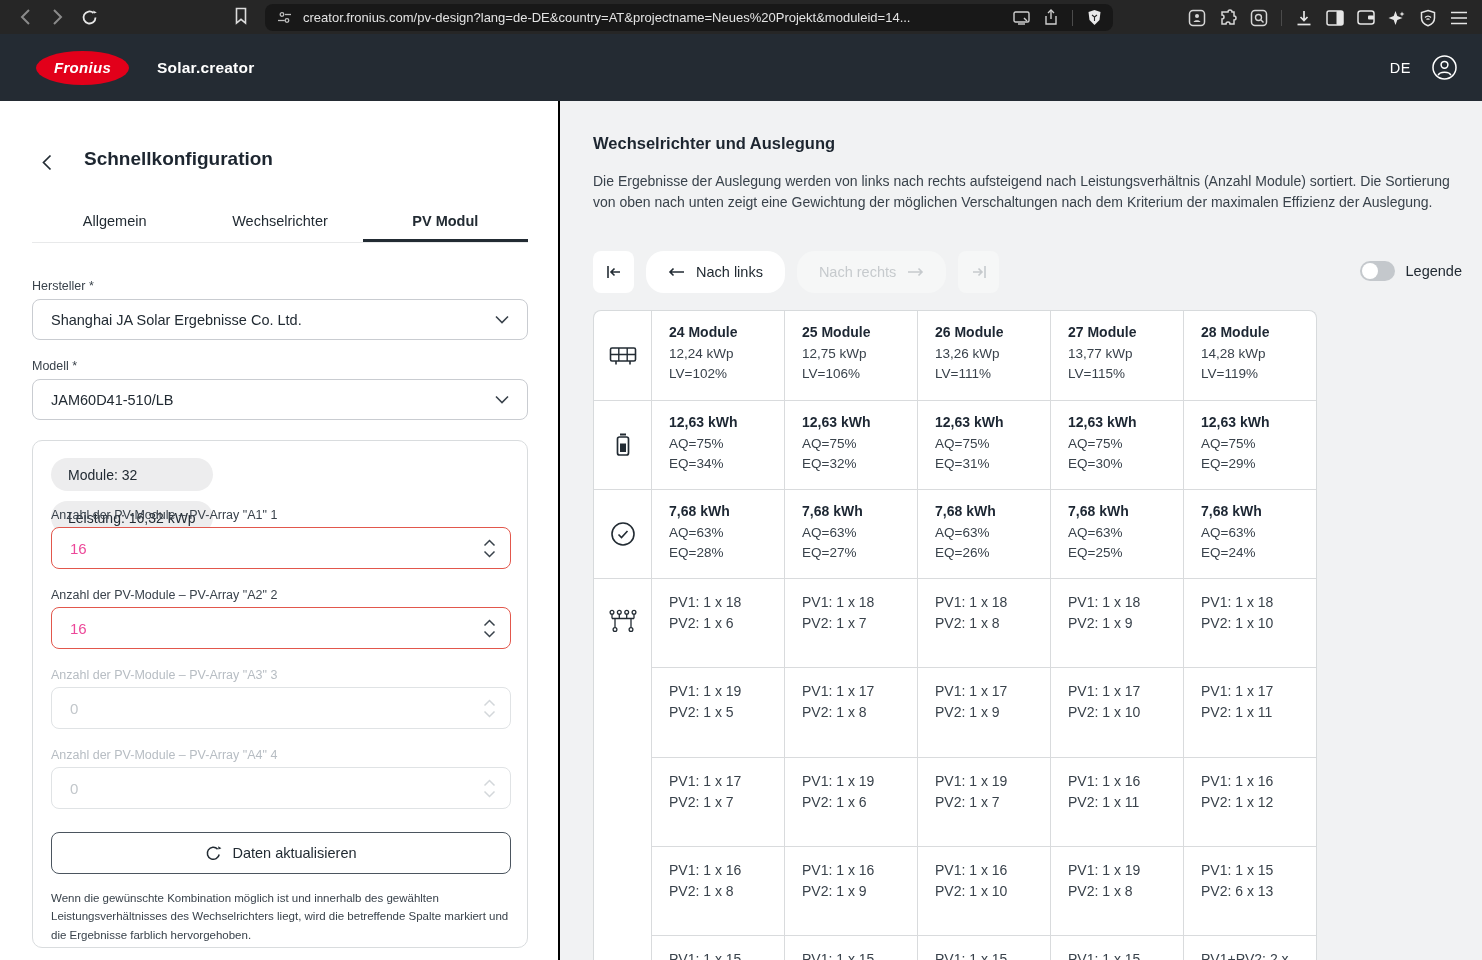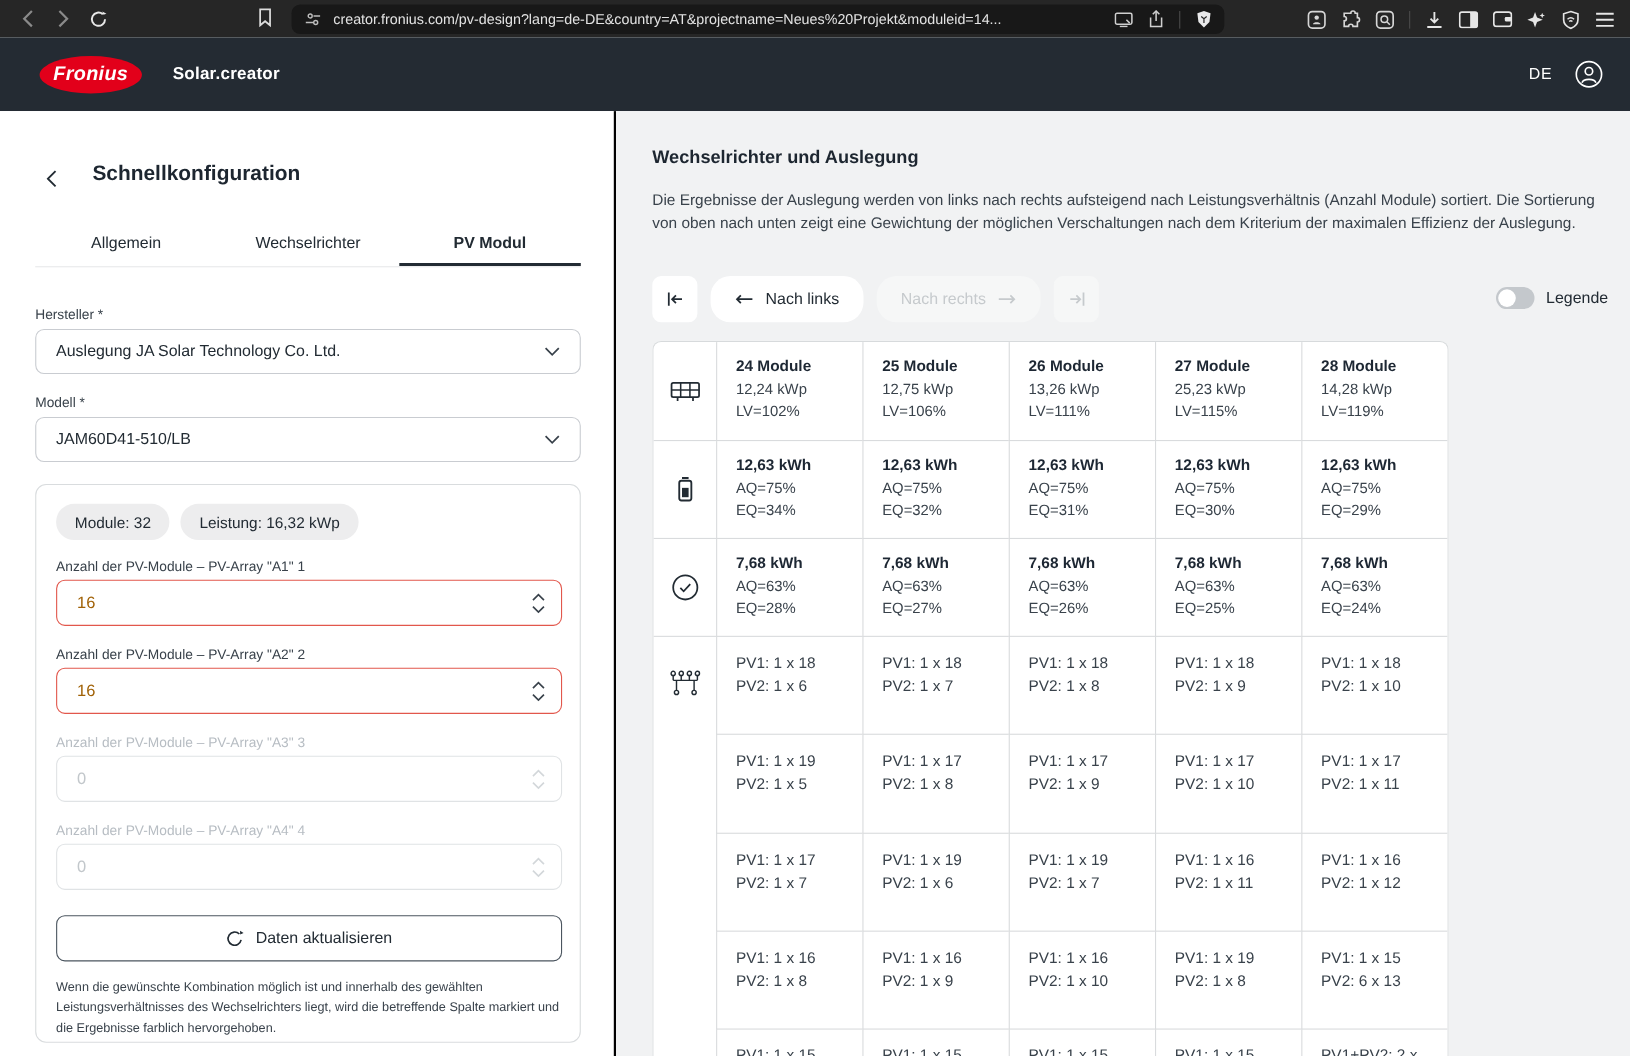--- a/index.html
+++ b/index.html
@@ -20,49 +20,49 @@
   .pillicons { display:flex; align-items:center; gap:12px; margin-left:8px; }
   .vdiv { width:1px; height:16px; background:#4b4b4b; }
   .rcluster { position:absolute; right:14px; top:4px; height:27px; display:flex; align-items:center; gap:13px; }
   .bkmark { position:absolute; left:232px; top:7px; }
 
   
   #appheader { position:absolute; left:0; top:34px; width:1482px; height:67px;
     background:#242b33; display:flex; align-items:center; }
   .logoellipse { margin-left:36px; width:93px; height:34px; background:#e2001a; border-radius:50%;
     display:flex; align-items:center; justify-content:center; }
-  .logotext { color:#fff; font-style:italic; font-weight:bold; font-size:18px; letter-spacing:.3px; }
+  .logotext { color:#fff; font-style:italic; font-weight:bold; font-size:15px; letter-spacing:.3px; }
   .apptitle { color:#fff; font-size:15.5px; font-weight:bold; margin-left:28px; letter-spacing:.2px; }
   .hdr-right { margin-left:auto; display:flex; align-items:center; gap:20px; padding-right:24px; }
   .langsel { color:#fff; font-size:14.5px; letter-spacing:.5px; }
 
   
   #sidebar { position:absolute; left:0; top:101px; width:560px; height:859px;
     background:#fff; border-right:2px solid #000000; }
   .backbtn { position:absolute; left:42px; top:50px; width:20px; height:22px;
     font-size:18px; color:#222b33; display:flex; align-items:center; }
   .paneltitle { position:absolute; left:84px; top:47px; font-size:19px; font-weight:bold; color:#1d2630; }
   .tabs { position:absolute; left:32px; top:104px; width:496px; height:38px;
     display:flex; border-bottom:1px solid #e8e9ea; }
   .tab { flex:1; text-align:center; font-size:14.5px; color:#222b33; padding-top:8px; }
   .tab.active { box-shadow:inset 0 -3px 0 #222b33; font-weight:600; }
   .flbl { position:absolute; left:32px; font-size:12.5px; color:#39424b; }
   .sel { position:absolute; left:32px; width:496px; height:41px; background:#fff;
     border:1px solid #c9ccd1; border-radius:8px; display:flex; align-items:center;
     justify-content:space-between; padding:0 18px; font-size:14.5px; color:#222b33; }
   .card { position:absolute; left:32px; top:339px; width:496px; height:508px;
     border:1px solid #d9dcde; border-radius:10px; background:#fff; }
-  .chips { position:absolute; left:18px; top:17px; display:flex; gap:10px; }
+  .chips { position:absolute; left:18px; top:17px; display:flex; gap:10px;flex-direction:column; }
   .chip { height:33px; padding:0 17px; border-radius:17px; background:#ededee;
     display:flex; align-items:center; font-size:14px; color:#222b33; }
   .clbl { position:absolute; left:18px; font-size:12.5px; color:#39424b; }
   .clbl.dis { color:#b7bdc3; }
   .numin { position:absolute; left:18px; width:460px; height:42px; border:1.5px solid #e2574c;
     border-radius:8px; background:#fff; display:flex; align-items:center; padding:0 14px 0 18px; }
-  .numin input { border:none; outline:none; flex:1; font-size:15px; color:#a16207;
+  .numin input { border:none; outline:none; flex:1; font-size:15px; color:#ec4899;
     font-family:inherit; background:transparent; }
   .numin.dis { border:1px solid #e0e3e5; }
   .numin.dis input { color:#c2c7cb; }
   .stepper { display:flex; flex-direction:column; gap:3px; align-items:center; }
   .updbtn { position:absolute; left:18px; top:391px; width:460px; height:42px; background:#fff;
     border:1px solid #4b555f; border-radius:8px; display:flex; align-items:center;
     justify-content:center; gap:10px; font-size:14.5px; color:#222b33; }
   .helptxt { position:absolute; left:18px; top:448px; width:462px; font-size:11.5px;
     line-height:1.6; color:#39424b; }
 
@@ -241,21 +241,21 @@
   <div class="paneltitle">Schnellkonfiguration</div>
 
   <div class="tabs">
     <div class="tab">Allgemein</div>
     <div class="tab">Wechselrichter</div>
     <div class="tab active">PV Modul</div>
   </div>
 
   <div class="flbl" style="top:178px">Hersteller *</div>
   <div class="sel" style="top:198px">
-    <span>Auslegung JA Solar Technology Co. Ltd.</span>
+    <span>Shanghai JA Solar Ergebnisse Co. Ltd.</span>
     <span>
       <svg width="14" height="9" viewBox="0 0 14 9">
           <path d="M1 1.5 L7 7.5 L13 1.5" stroke="#39424b" stroke-width="1.6" fill="none"></path>
         </svg>
       </span>
   </div>
 
   <div class="flbl" style="top:258px">Modell *</div>
   <div class="sel" style="top:278px">
     <span>JAM60D41-510/LB</span>
@@ -399,21 +399,21 @@
         <div class="tl">12,75 kWp</div>
         <div class="tl">LV=106%</div>
       </div>
     <div class="tcell">
         <div class="tb">26 Module</div>
         <div class="tl">13,26 kWp</div>
         <div class="tl">LV=111%</div>
       </div>
     <div class="tcell">
         <div class="tb">27 Module</div>
-        <div class="tl">25,23 kWp</div>
+        <div class="tl">13,77 kWp</div>
         <div class="tl">LV=115%</div>
       </div>
     <div class="tcell">
         <div class="tb">28 Module</div>
         <div class="tl">14,28 kWp</div>
         <div class="tl">LV=119%</div>
       </div>
 
     <div class="icell">
       <svg width="18" height="26" viewBox="0 0 18 26">

